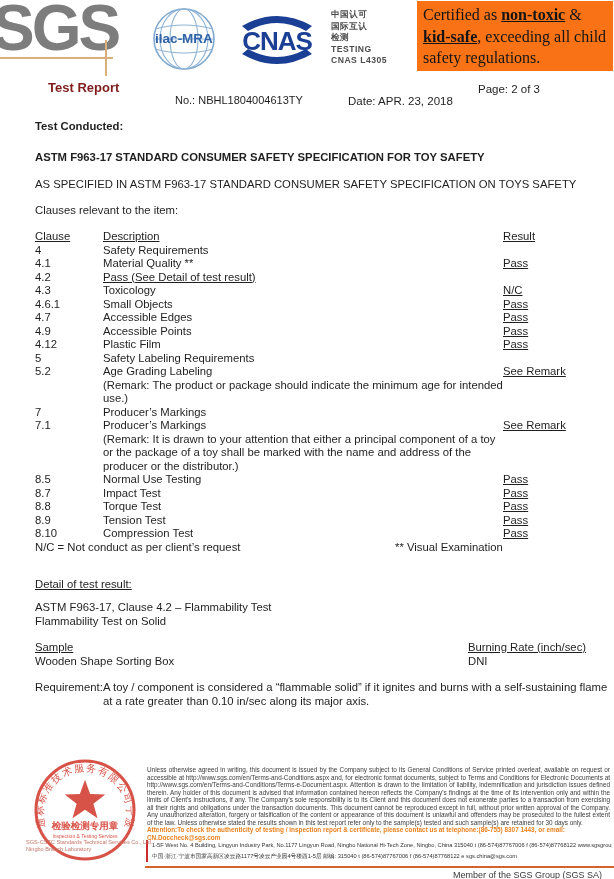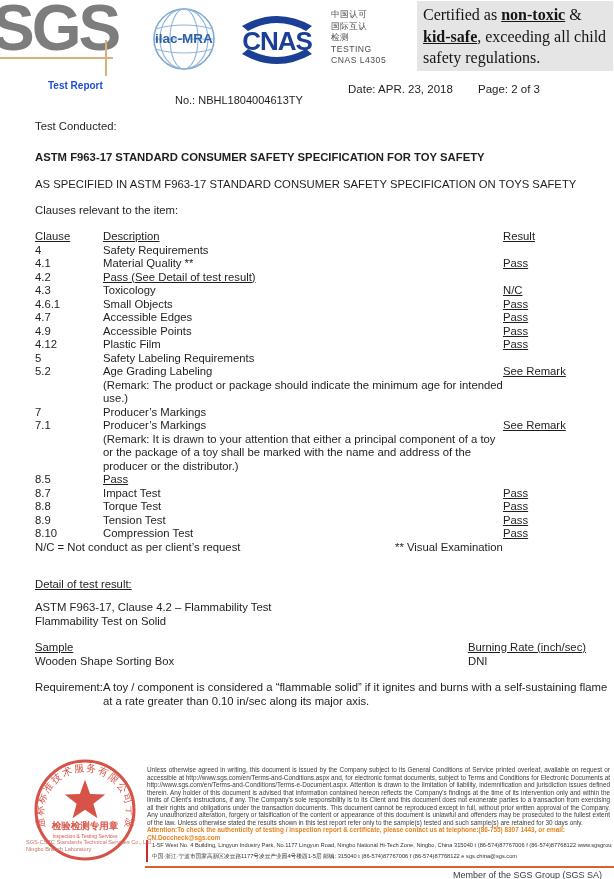--- a/index.html
+++ b/index.html
@@ -10,38 +10,38 @@
   
   .sgs-logo { position:absolute; left:-8px; top:-2px; font-size:64px; font-weight:bold;
               letter-spacing:-3px; color:#7d7d7d; line-height:60px; }
   .cropline-h { position:absolute; left:0; top:57px; width:113px; height:2px; background:#d8b079; }
   .cropline-v { position:absolute; left:105px; top:40px; width:2px; height:36px; background:#d8b079; }
 
   .ilac-wrap { position:absolute; left:148px; top:5px; width:72px; height:68px; }
   .cnas-wrap { position:absolute; left:228px; top:12px; width:98px; height:56px; }
 
   .accred { position:absolute; left:331px; top:9px; font-size:8.6px; line-height:11.5px;
-            color:#4c4c4c; font-weight:normal; letter-spacing:.5px; }
+            color:#4c4c4c; font-weight:bold; letter-spacing:.5px; }
 
   .certified-box { position:absolute; left:417px; top:1px; width:196px; height:70px;
                    padding:3px 6px 0 6px; font-family:"Liberation Serif", serif;
                    font-size:16px; line-height:21.5px; color:#141414; }
   .certified-box b { text-decoration:underline; }
 
   
   .title-bar { position:absolute; left:0; top:80px; width:614px; height:22px; }
-  .title-bar .tr-title { position:absolute; left:48px; top:0; font-size:10px; font-weight:bold; color:#1d4ed8; }
+  .title-bar .tr-title { position:absolute; left:48px; top:0; font-size:13px; font-weight:bold; color:#7f1d1d; }
   .title-bar .tr-no   { position:absolute; left:175px; top:14px; font-size:11px; }
-  .title-bar .tr-date { position:absolute; left:348px; top:3px; font-size:11.5px; }
+  .title-bar .tr-date { position:absolute; left:348px; top:15px; font-size:11.5px; }
   .title-bar .tr-page { position:absolute; left:478px; top:3px; font-size:11.5px; }
 
   
   .main { position:absolute; left:35px; top:118px; width:578px; font-size:11.3px; line-height:13.5px; }
   .u { text-decoration:underline; }
-  .test-conducted { margin-top:2px; font-weight:normal; }
+  .test-conducted { margin-top:2px; font-weight:bold; }
   .standard-title { margin-top:17px; font-weight:bold; }
   .standard-subtitle { margin-top:14px; max-width:548px; }
   .clauses-intro { margin-top:12px; }
 
   .ctable { margin-top:13px; }
   .trow { display:grid; grid-template-columns:68px 400px 110px; }
   .td { padding:0; }
   .c-result .u { display:inline; }
   .thead .td { text-decoration:underline; }
   .remark { }
@@ -102,21 +102,21 @@
   </div>
 
   <div class="accred">
     <div>中国认可</div>
     <div>国际互认</div>
     <div>检测</div>
     <div>TESTING</div>
     <div>CNAS L4305</div>
   </div>
 
-  <div class="certified-box" style="background: #e5e5e5;">
+  <div class="certified-box" style="background: #f97316;">
     <span>Certified as </span><b>non-toxic</b><span> &amp; </span><b>kid-safe</b><span>, exceeding all child safety regulations.</span>
   </div>
 
   <div class="title-bar">
     <span class="tr-title">Test Report</span>
     <span class="tr-no">No.: NBHL1804004613TY</span>
     <span class="tr-date">Date: APR. 23, 2018</span>
     <span class="tr-page">Page: 2 of 3</span>
   </div>
 
@@ -187,20 +187,21 @@
             <div class="td">Producer’s Markings</div>
             <div class="td c-result"></div>
           </div>
           <div class="trow">
             <div class="td">7.1</div>
             <div class="td">Producer’s Markings<div class="remark">(Remark: It is drawn to your attention that either a principal component of a toy or the package of a toy shall be marked with the name and address of the producer or the distributor.)</div></div>
             <div class="td c-result"><span class="u">See Remark</span></div>
           </div>
           <div class="trow">
             <div class="td">8.5</div>
+            <div class="td">Normal Use Testing</div>
             <div class="td c-result"><span class="u">Pass</span></div>
           </div>
           <div class="trow">
             <div class="td">8.7</div>
             <div class="td">Impact Test</div>
             <div class="td c-result"><span class="u">Pass</span></div>
           </div>
           <div class="trow">
             <div class="td">8.8</div>
             <div class="td">Torque Test</div>

